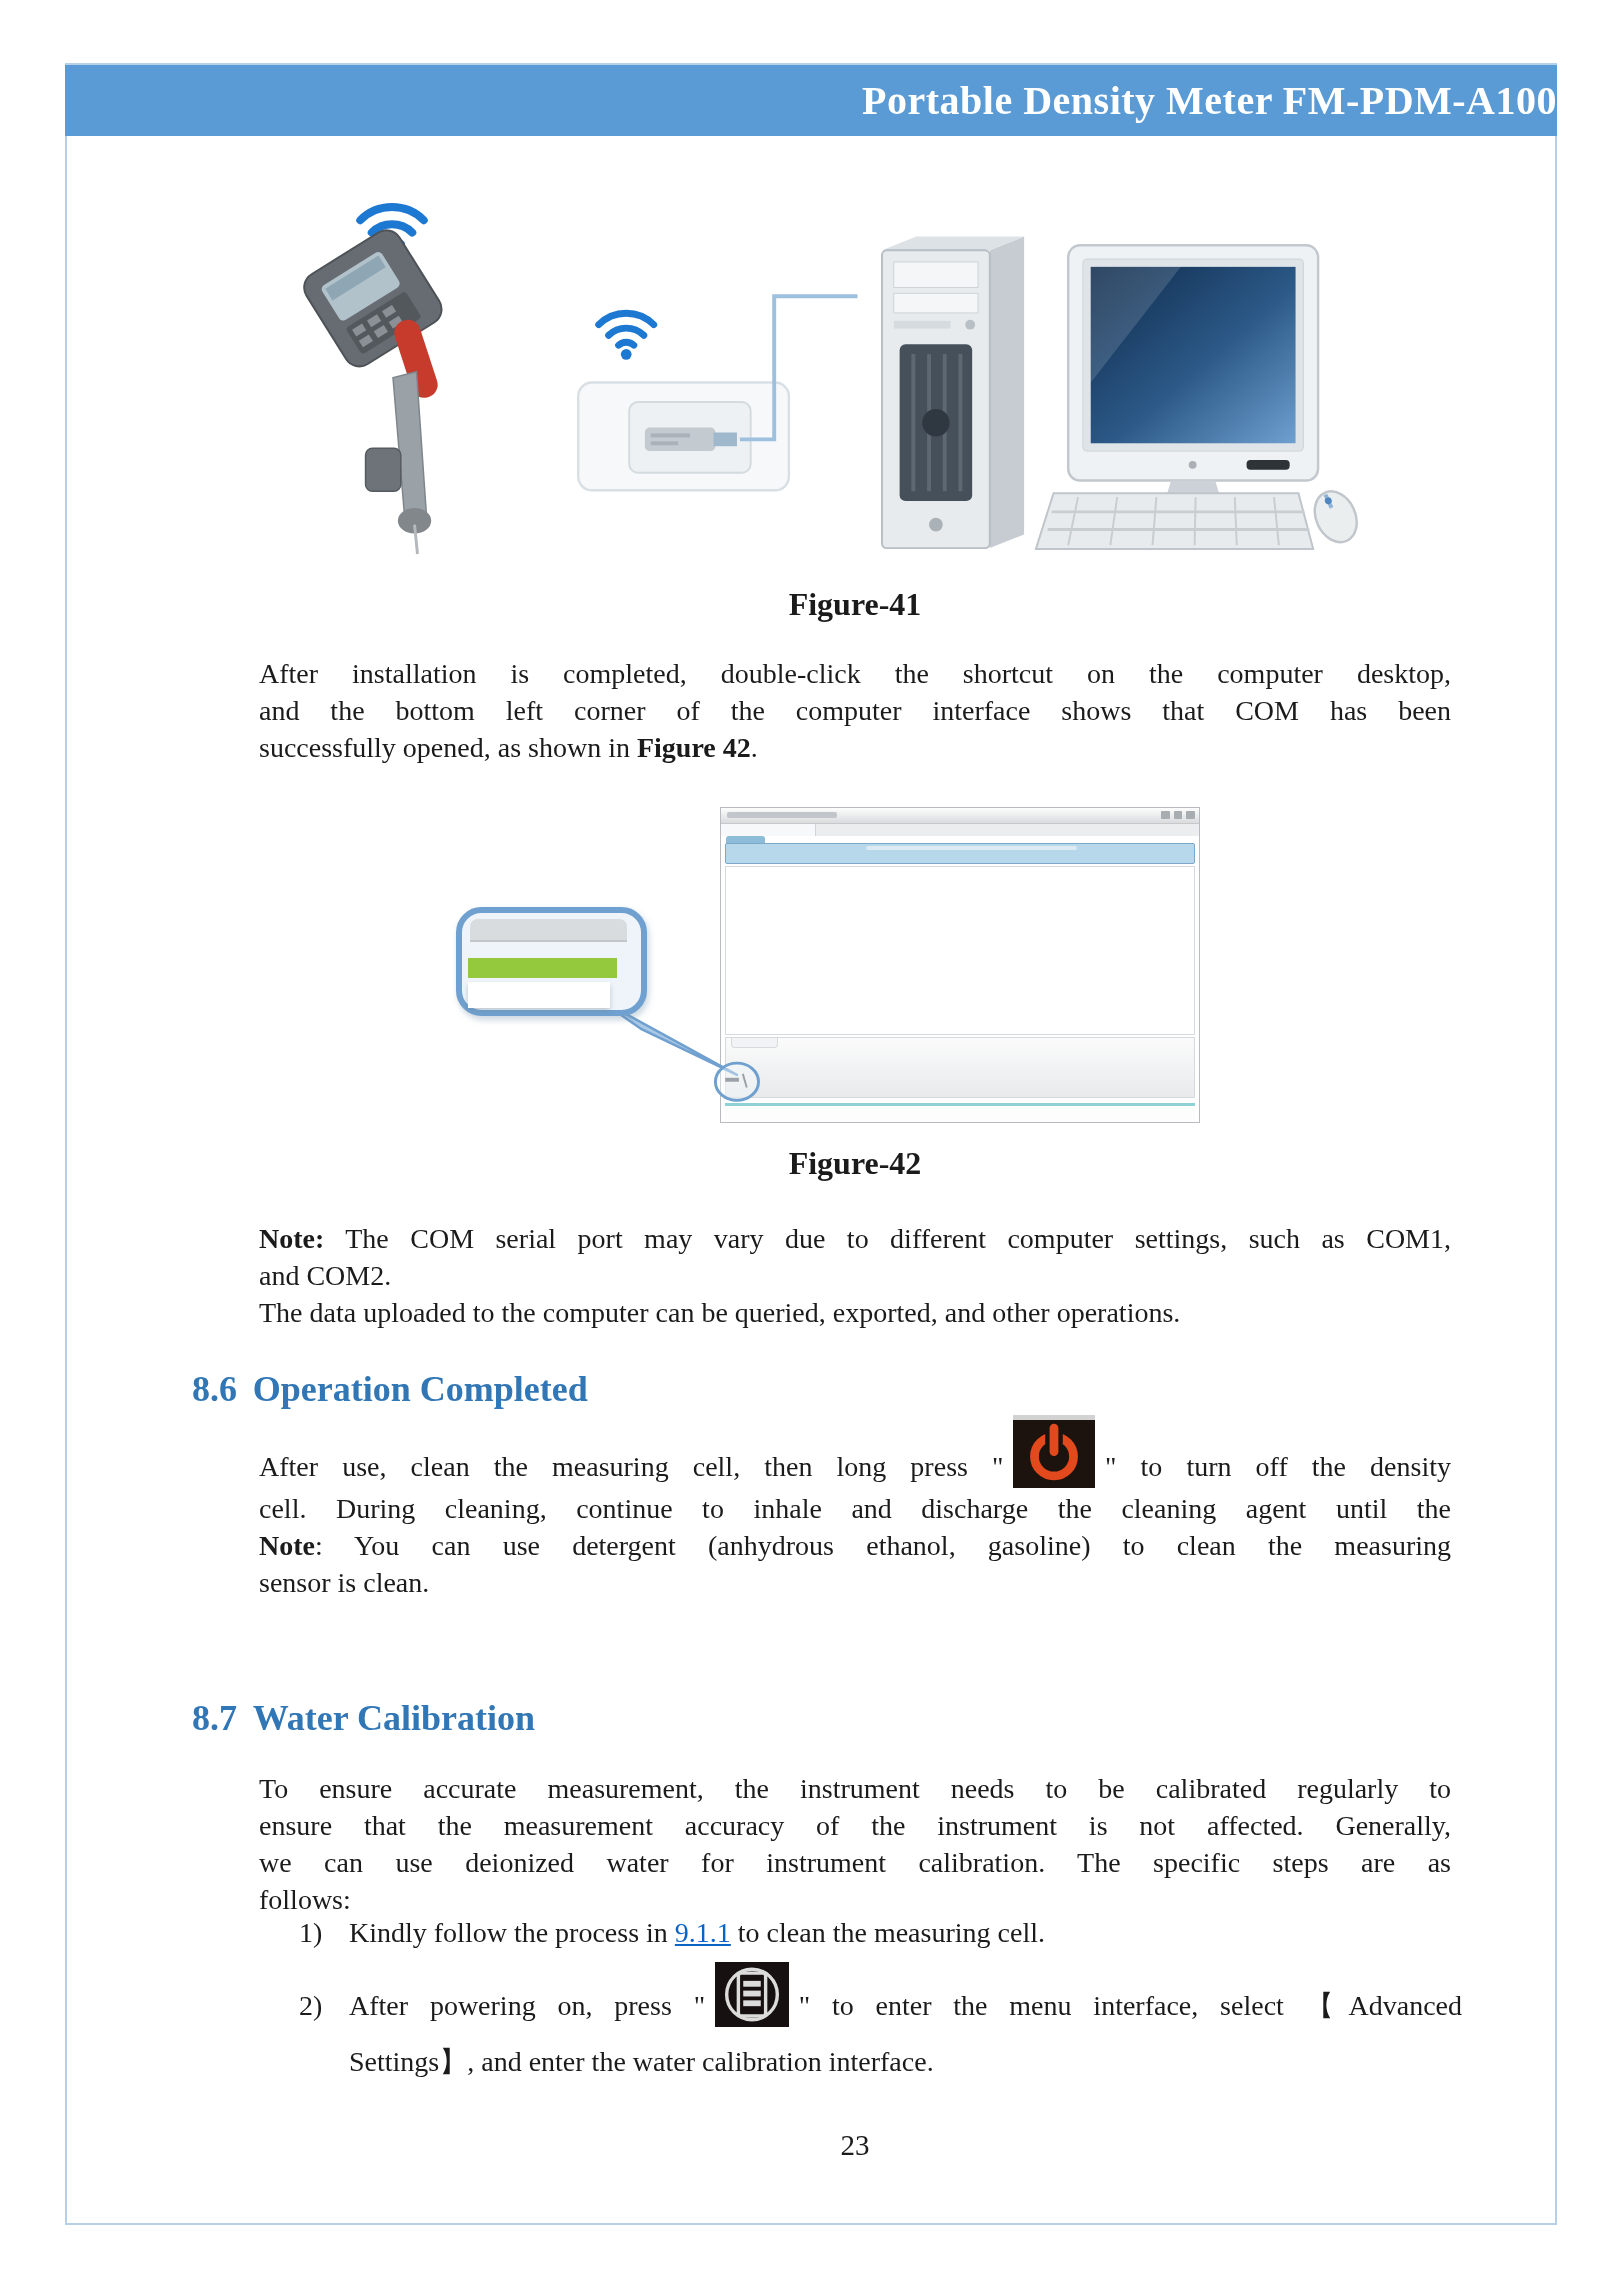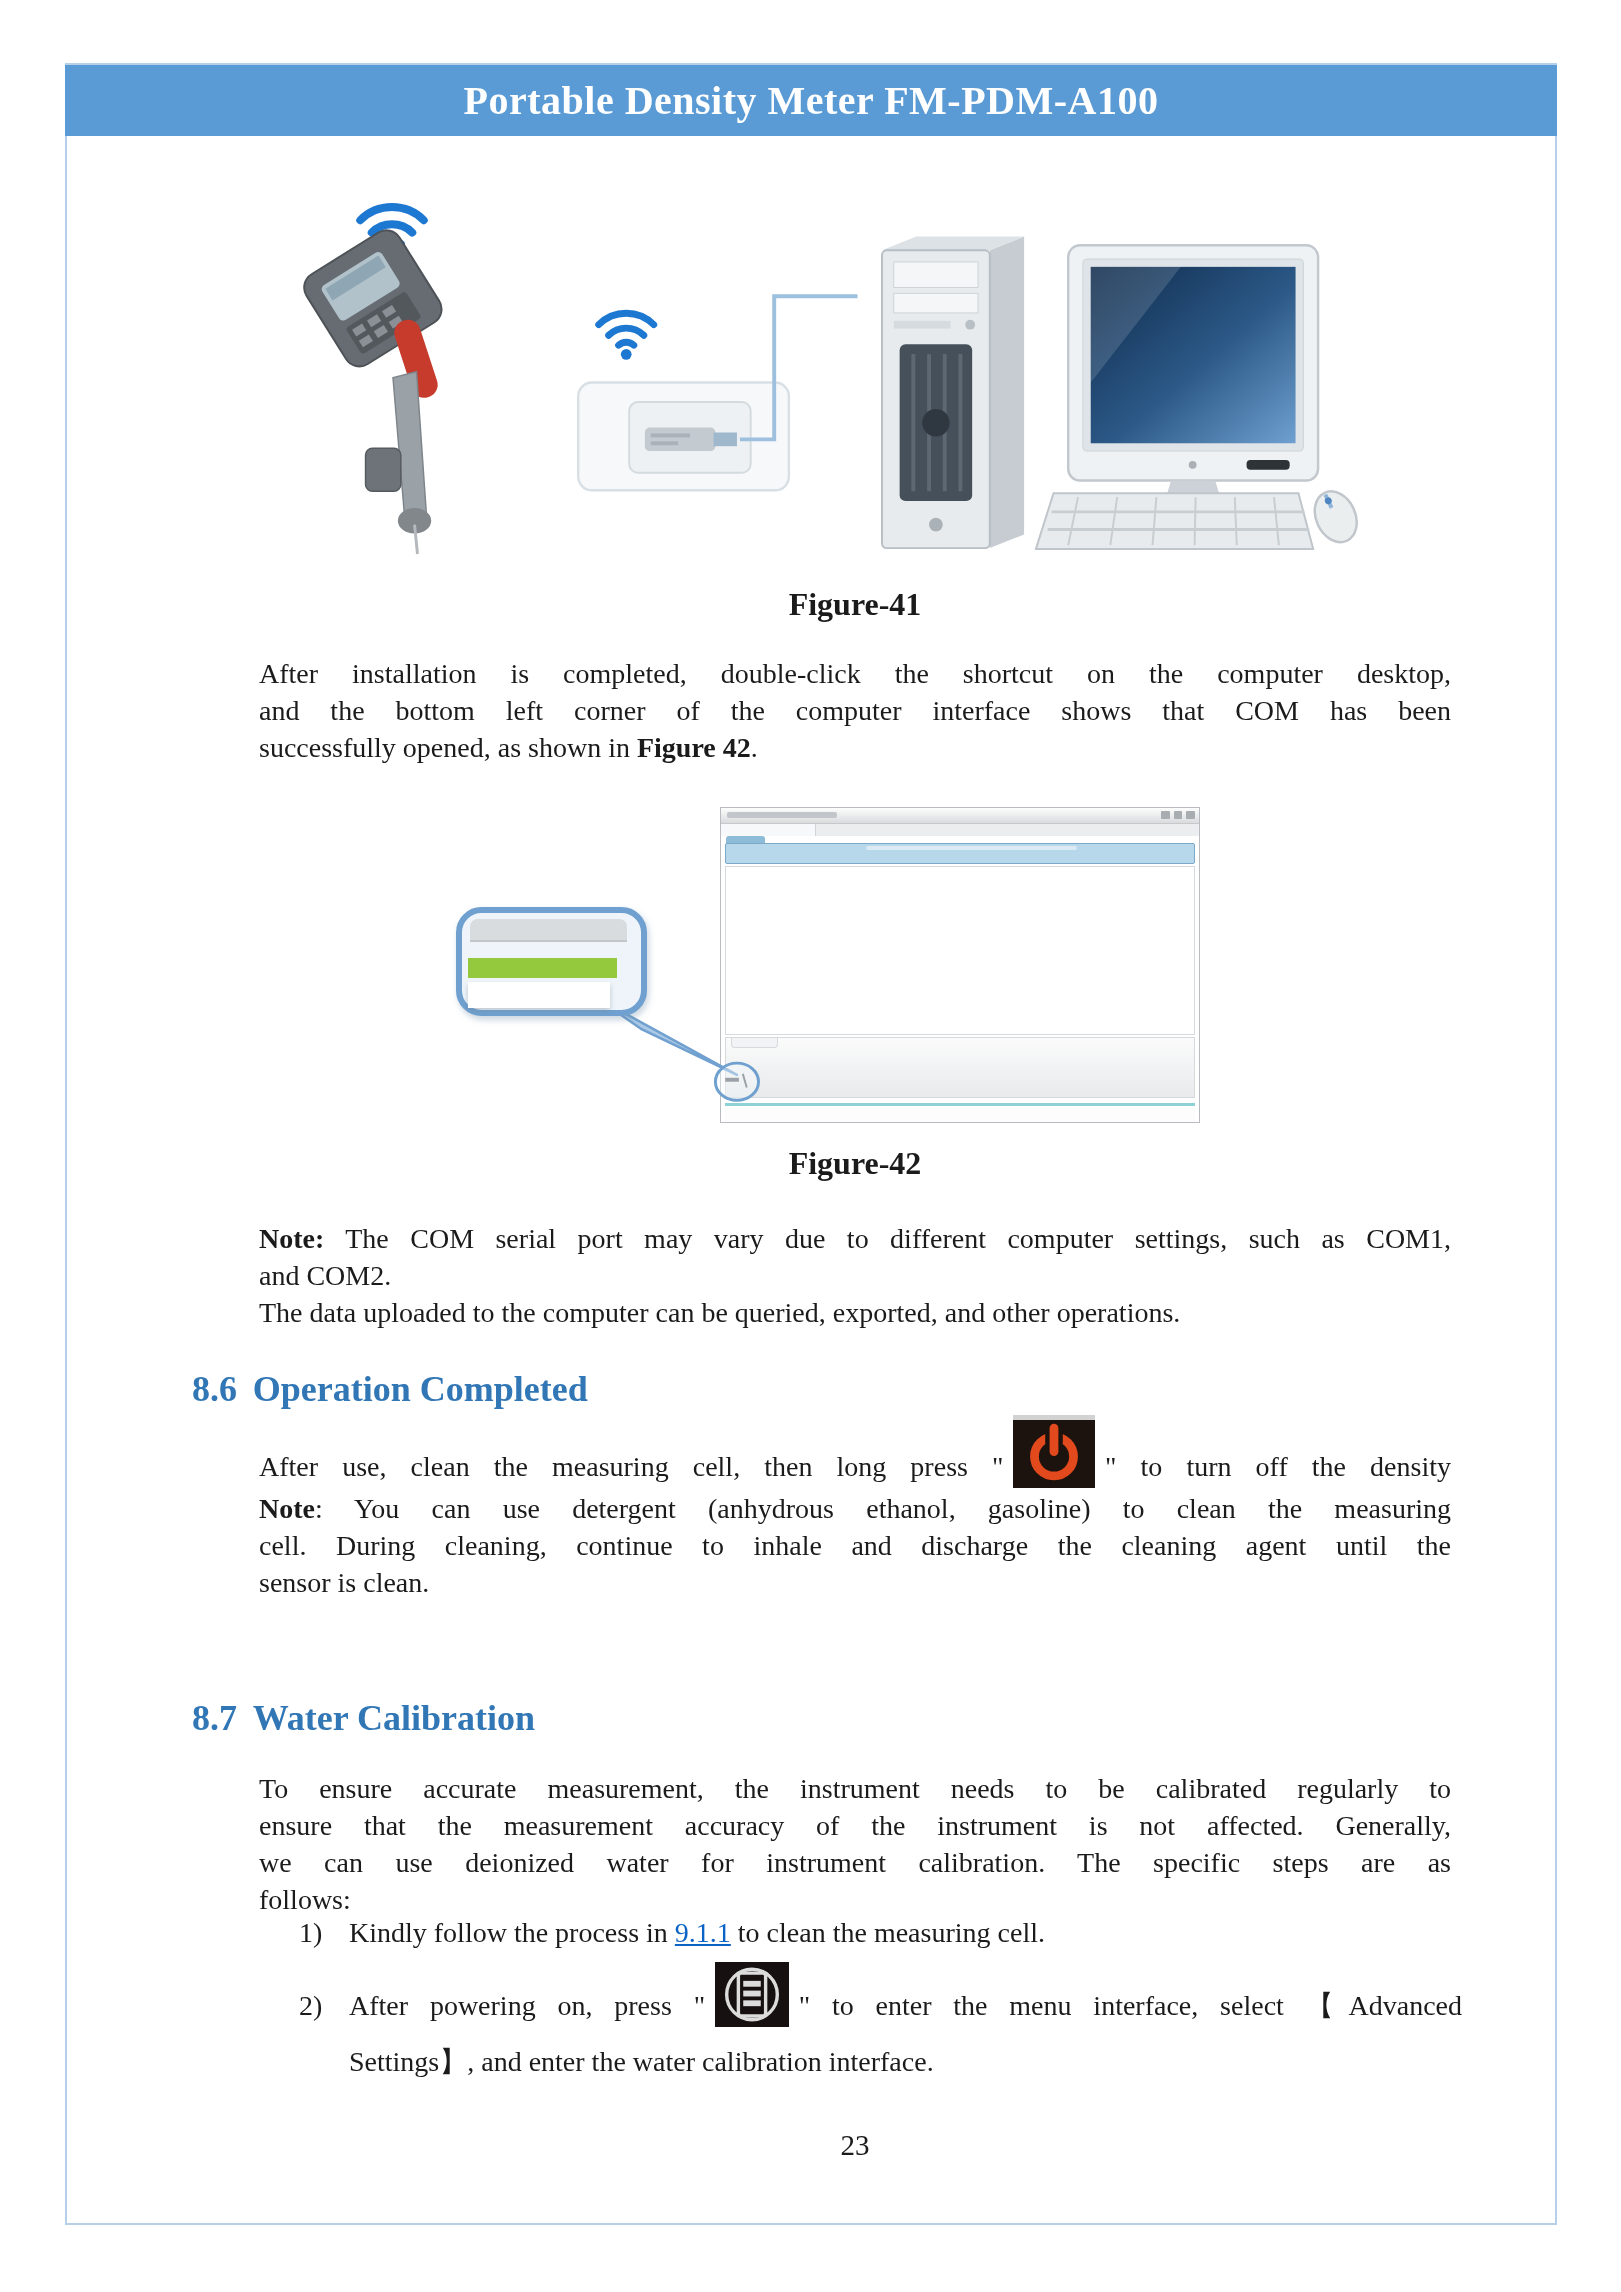--- a/index.html
+++ b/index.html
@@ -1,20 +1,20 @@
 <!DOCTYPE html>
 <html><head>
 <meta charset="utf-8">
 <style>
   html,body{margin:0;padding:0;background:#fff;}
   .page{position:relative;width:1621px;height:2293px;background:#fff;margin:0 auto;
         font-family:"Liberation Serif","DejaVu Serif",serif;color:#1b1b1b;overflow:hidden;}
   .pborder{position:absolute;left:65px;top:63px;width:1488px;height:2158px;border:2px solid #b5d0e8;}
   .hdr{position:absolute;left:65px;top:65px;width:1492px;height:71px;background:#5b9bd5;
-       display:flex;align-items:center;justify-content:center;}
+       display:flex;align-items:center;justify-content:flex-end;}
   .hdr span{color:#ffffff;font-weight:bold;font-size:40px;letter-spacing:0.5px;}
 
   .fig41{position:absolute;left:294px;top:152px;width:1078px;height:412px;}
 
   .cap{position:absolute;left:259px;width:1192px;text-align:center;font-weight:bold;font-size:32px;}
   .tx{position:absolute;left:259px;width:1192px;font-size:28px;line-height:37px;}
   .tx div{min-height:37px;}
   .j{text-align:justify;text-align-last:justify;}
   b{font-weight:bold;text-align:center;}
   .sec{position:absolute;left:192px;font-size:36px;font-weight:bold;color:#3176b5;white-space:nowrap;}
@@ -230,22 +230,22 @@
   </div>
 
   <div class="tx j" style="top:1415px">
     <span>After use, clean the measuring cell, then long press "</span><span class="icon-power"><svg viewBox="0 0 84 69">
       <circle cx="42" cy="37" r="20" fill="none" stroke="#e2491c" stroke-width="9"></circle>
       <rect x="33" y="8" width="18" height="16" fill="#1c130e"></rect>
       <line x1="42" y1="8" x2="42" y2="32" stroke="#e2491c" stroke-width="9" stroke-linecap="round"></line>
     </svg></span><span>" to turn off the density</span>
   </div>
   <div class="tx" style="top:1490px">
+    <div class="j">cell. During cleaning, continue to inhale and discharge the cleaning agent until the</div>
     <div class="j"><b>Note</b><span>: You can use detergent (anhydrous ethanol, gasoline) to clean the measuring</span></div>
-    <div class="j">cell. During cleaning, continue to inhale and discharge the cleaning agent until the</div>
     <div>sensor is clean.</div>
   </div>
 
   <div class="sec" style="top:1697px">
     <span class="num">8.7</span><span>Water Calibration</span>
   </div>
 
   <div class="tx" style="top:1770px">
     <div class="j">To ensure accurate measurement, the instrument needs to be calibrated regularly to</div>
     <div class="j">ensure that the measurement accuracy of the instrument is not affected. Generally,</div>

